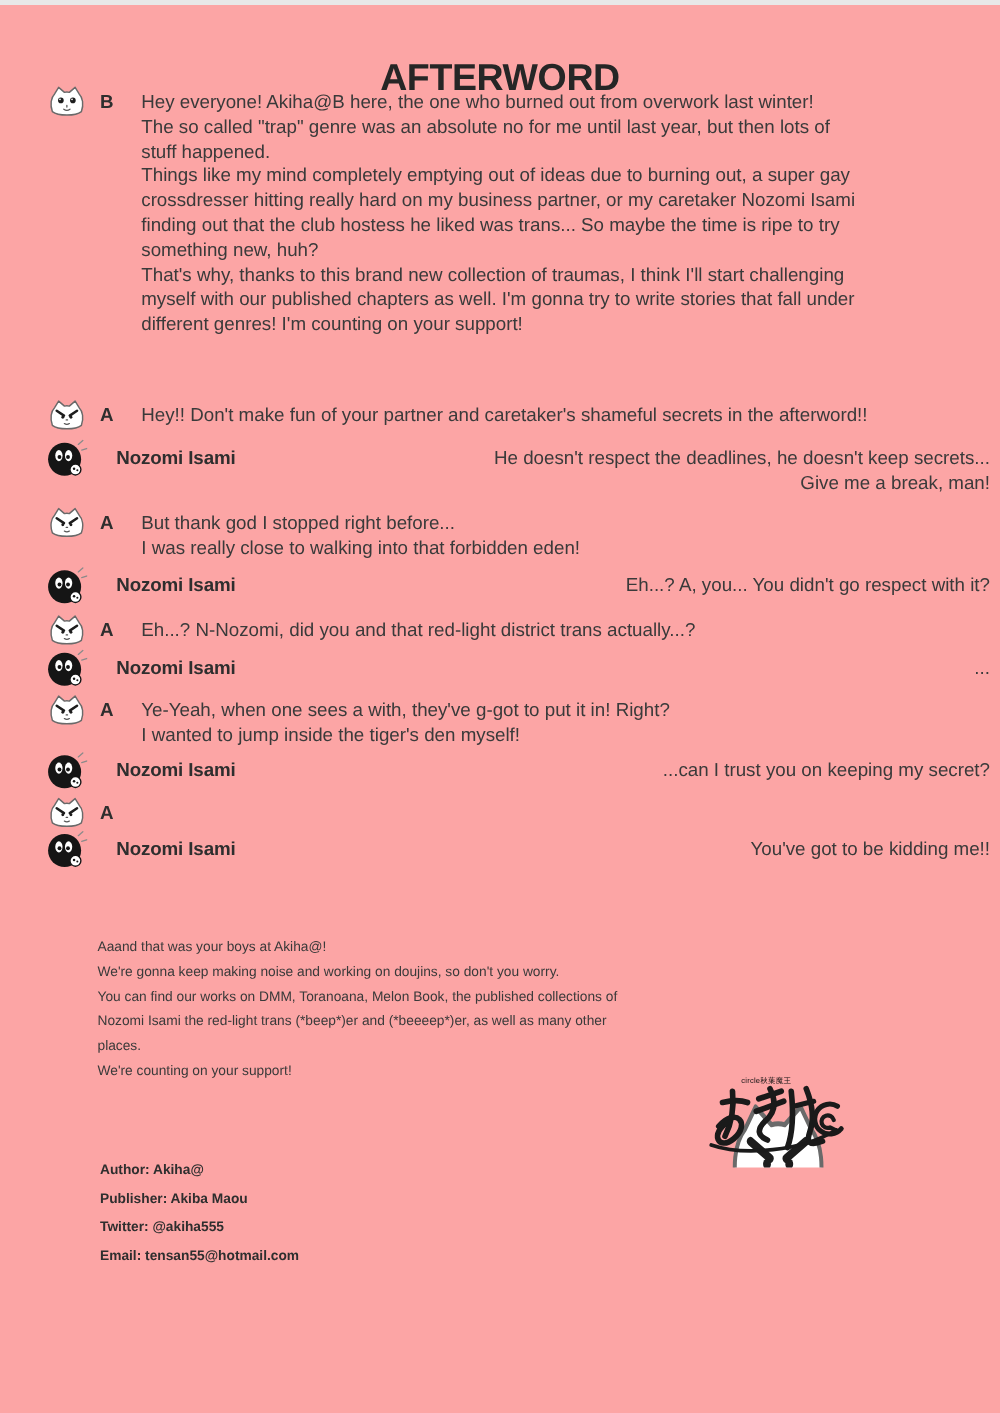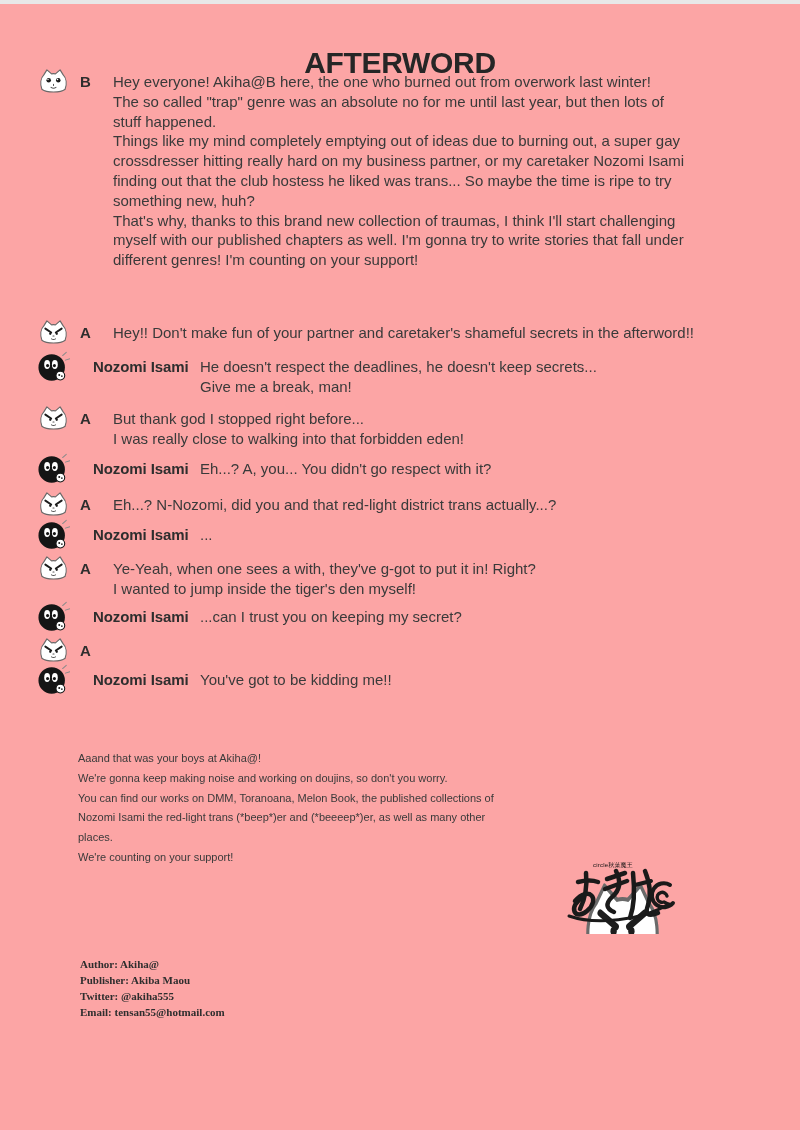--- a/index.html
+++ b/index.html
@@ -29,28 +29,28 @@
     position:absolute;top:0;
     font-weight:700;color:#2e2e2e;font-size:15px;line-height:19.8px;
   }
   .row-a .label{left:45px;}
   .row-n .label{left:58px;font-size:15px;letter-spacing:-0.1px;}
   .text{
     white-space:pre-line;
     font-size:15px;line-height:19.8px;color:#3a3a3a;
   }
   .row-a .text{margin-left:78px;}
-  .row-n .text{margin-left:165px;}
+  .row-n .text{margin-left:165px;text-align:right;}
   
   .para{
     position:absolute;white-space:pre-line;
     font-size:11px;line-height:19.8px;color:#3a3a3a;
   }
   .closing{left:78px;top:745px;right:10px;}
-  .credits{left:80px;top:952px;font-weight:700;line-height:16px;color:#2e2e2e;font-family:Liberation Serif, serif;}
+  .credits{left:80px;top:921px;font-weight:700;line-height:23px;color:#2e2e2e;}
   .adaptation{left:80px;top:1020px;font-weight:700;line-height:20px;color:#2e2e2e;}
   
   .signature{position:absolute;left:523px;top:858px;width:195px;height:72px;}
   .sig-svg{position:absolute;left:0;top:0;}
   .circle-text{
     position:absolute;left:70px;top:0;
     font-size:6px;line-height:7px;color:#111;letter-spacing:0.2px;
     white-space:nowrap;
   }
   .defs{position:absolute;width:0;height:0;overflow:hidden;}

